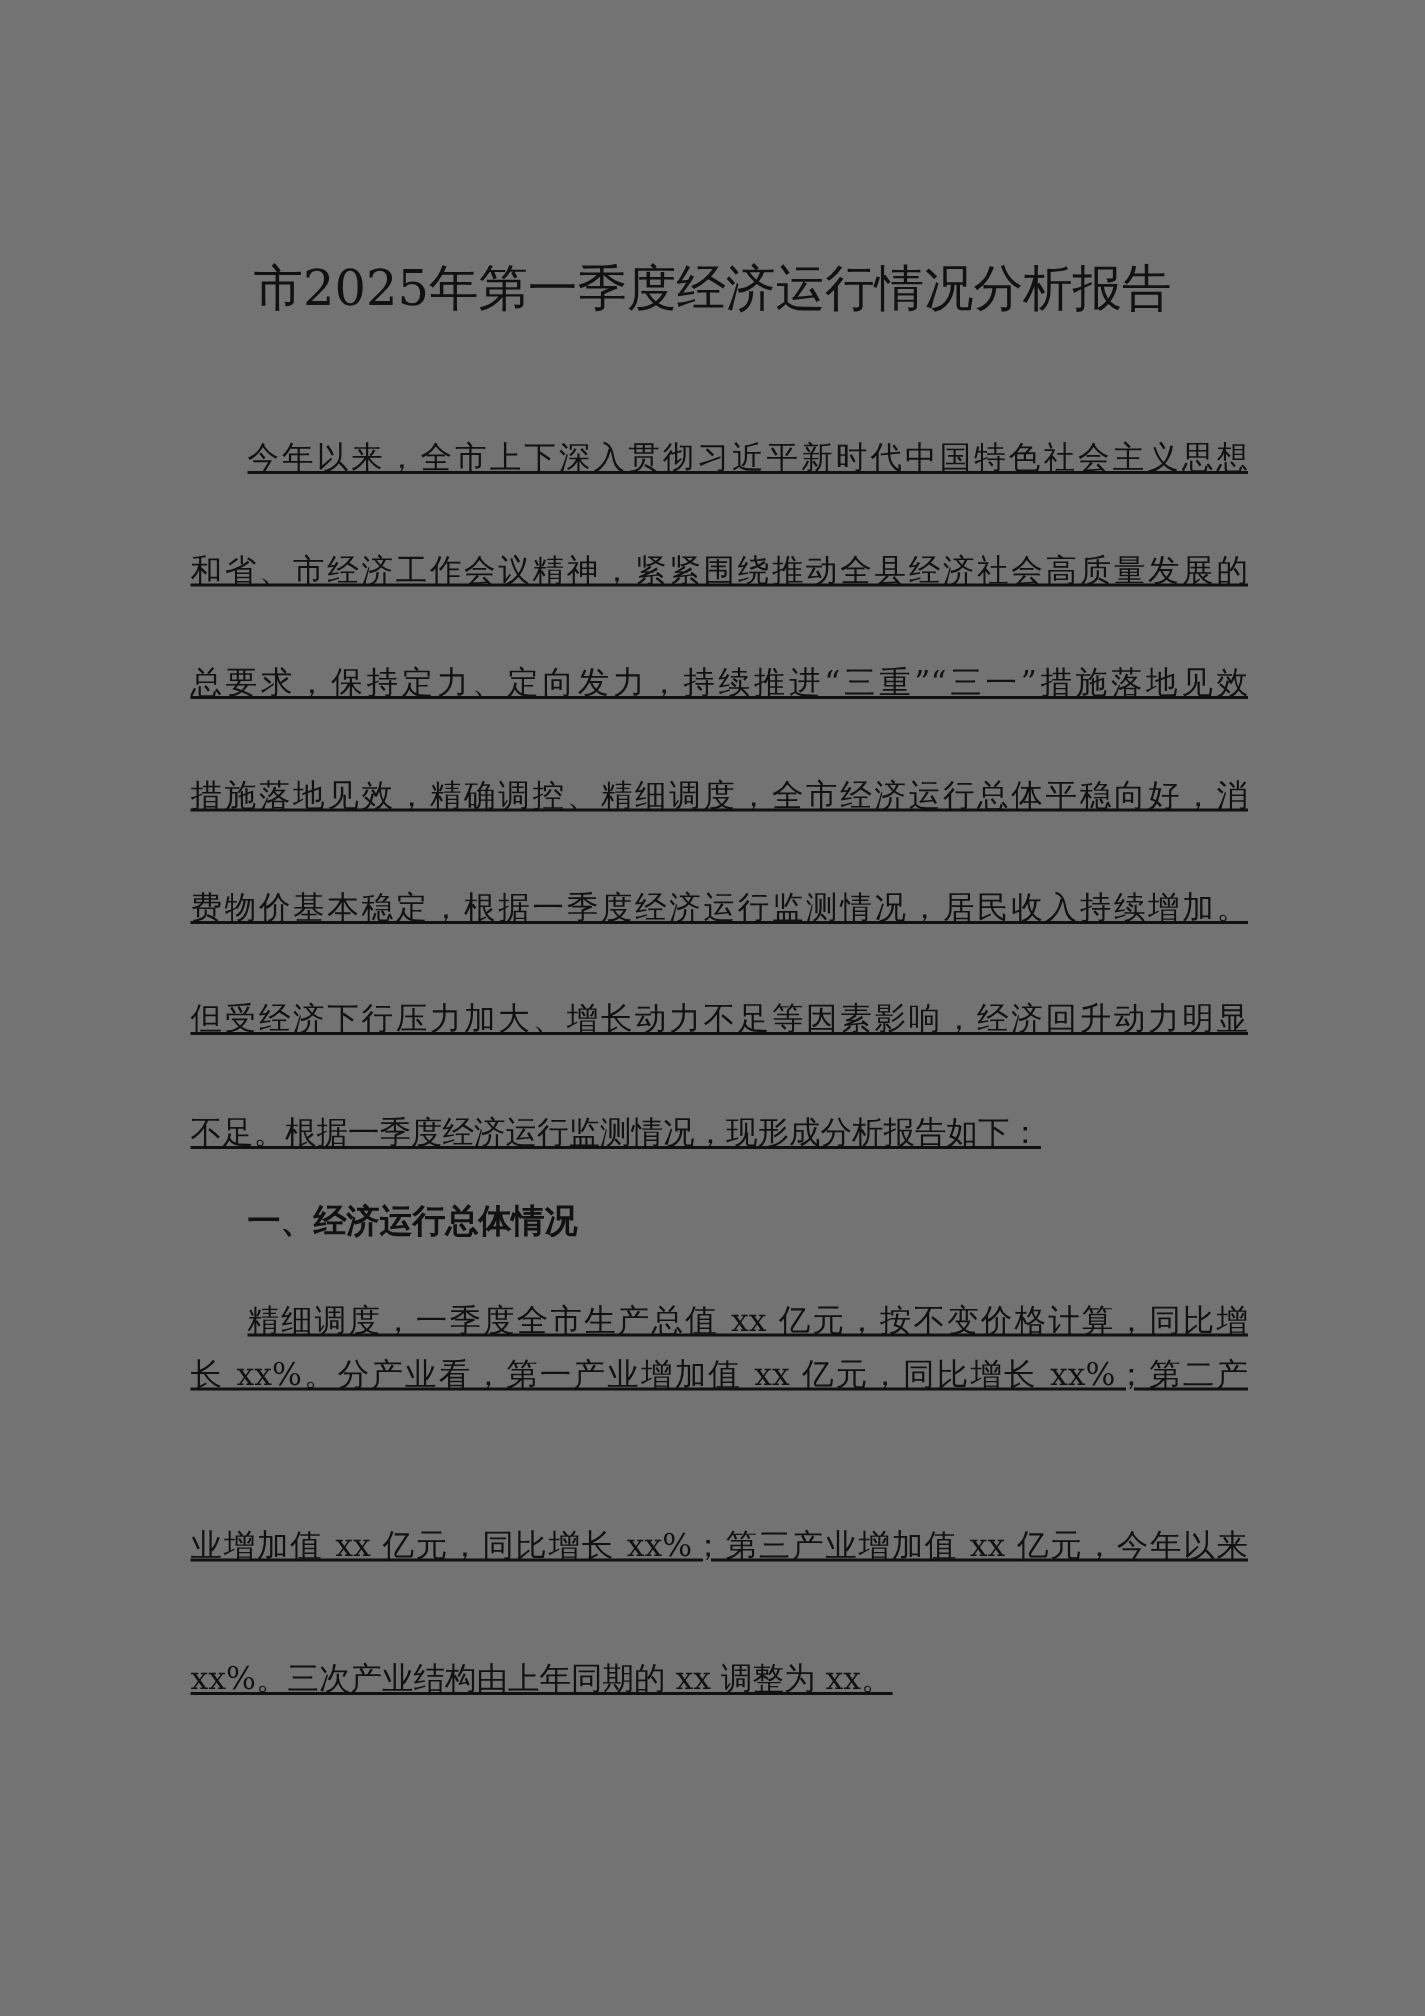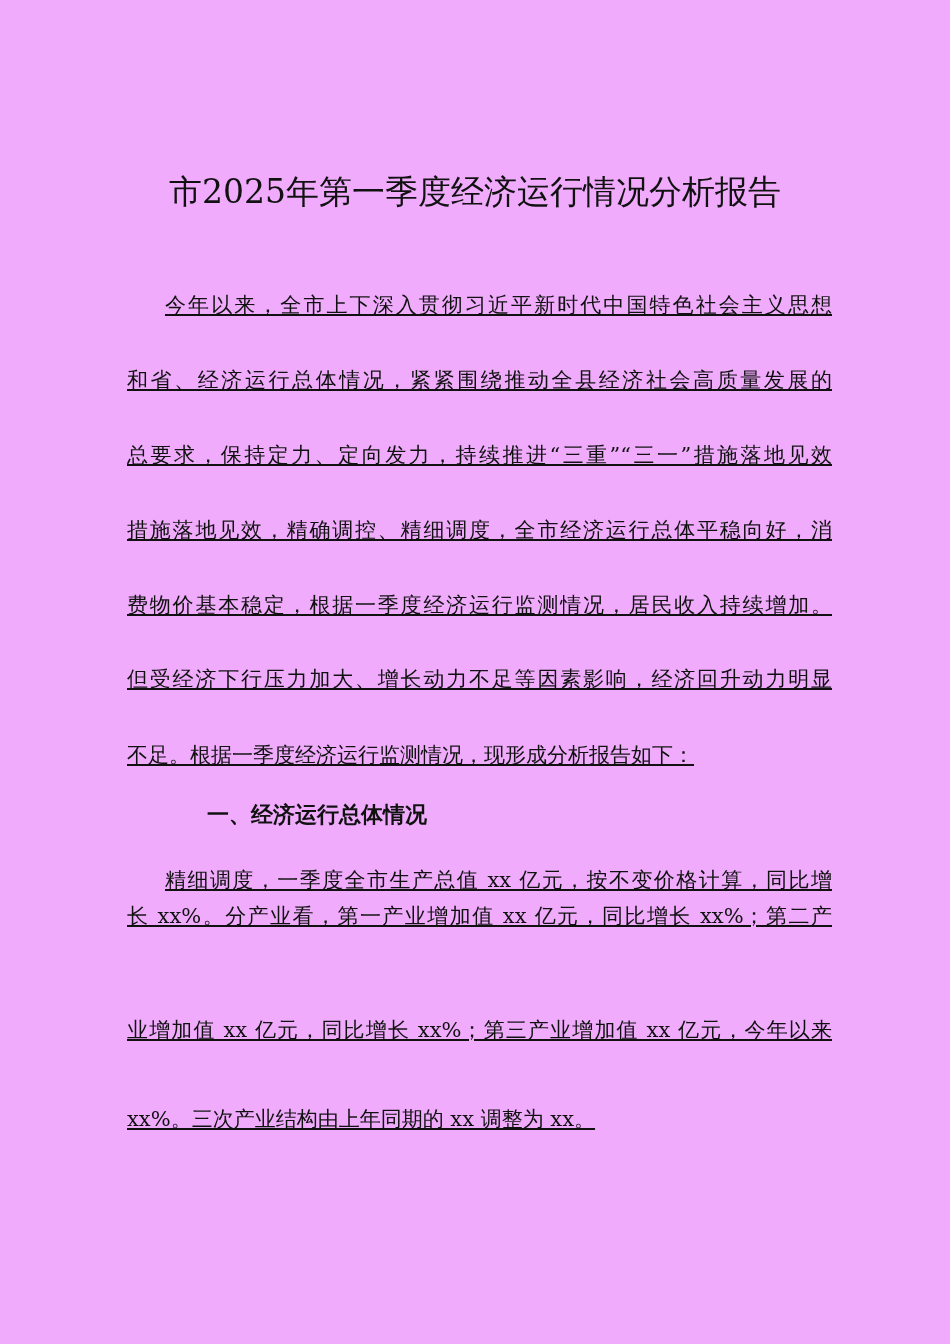--- a/index.html
+++ b/index.html
@@ -13,21 +13,21 @@
       position: relative;
       overflow: hidden;
       font-family: "DejaVu Serif", "Liberation Serif", serif;
       color: #111111;
     }
     .page {
       position: absolute;
       left: 0; top: 0;
       width: 950px;
       height: 1344px;
-      background: #f0abfc;
+      background: #737373;
     }
     .title {
       position: absolute;
       left: 0;
       width: 950px;
       top: 170px;
       text-align: center;
       font-size: 33px;
       line-height: 44px;
       letter-spacing: 0px;
@@ -53,33 +53,32 @@
       width: 667px;
     }
     .heading {
       position: absolute;
       left: 165px;
       font-size: 22px;
       line-height: 32px;
       font-weight: bold;
       font-family: "DejaVu Sans", "Liberation Sans", sans-serif;
       white-space: nowrap;
-      margin-left: 42px;
     }
   </style>
 </head>
 <body>
 
 <div class="page">
 
   <div class="title">市2025年第一季度经济运行情况分析报告</div>
 
   <div>
     <div class="line indent" style="top:289px;">今年以来，全市上下深入贯彻习近平新时代中国特色社会主义思想</div>
-    <div class="line" style="top:364px;">和省、经济运行总体情况，紧紧围绕推动全县经济社会高质量发展的</div>
+    <div class="line" style="top:364px;">和省、市经济工作会议精神，紧紧围绕推动全县经济社会高质量发展的</div>
     <div class="line" style="top:439px;">总要求，保持定力、定向发力，持续推进“三重”“三一”措施落地见效</div>
     <div class="line" style="top:514px;">措施落地见效，精确调控、精细调度，全市经济运行总体平稳向好，消</div>
     <div class="line" style="top:589px;">费物价基本稳定，根据一季度经济运行监测情况，居民收入持续增加。</div>
     <div class="line" style="top:663px;">但受经济下行压力加大、增长动力不足等因素影响，经济回升动力明显</div>
     <div class="line last" style="top:739px;">不足。根据一季度经济运行监测情况，现形成分析报告如下：</div>
   </div>
 
   <div class="heading" style="top:799px;">一、经济运行总体情况</div>
 
   <div>

